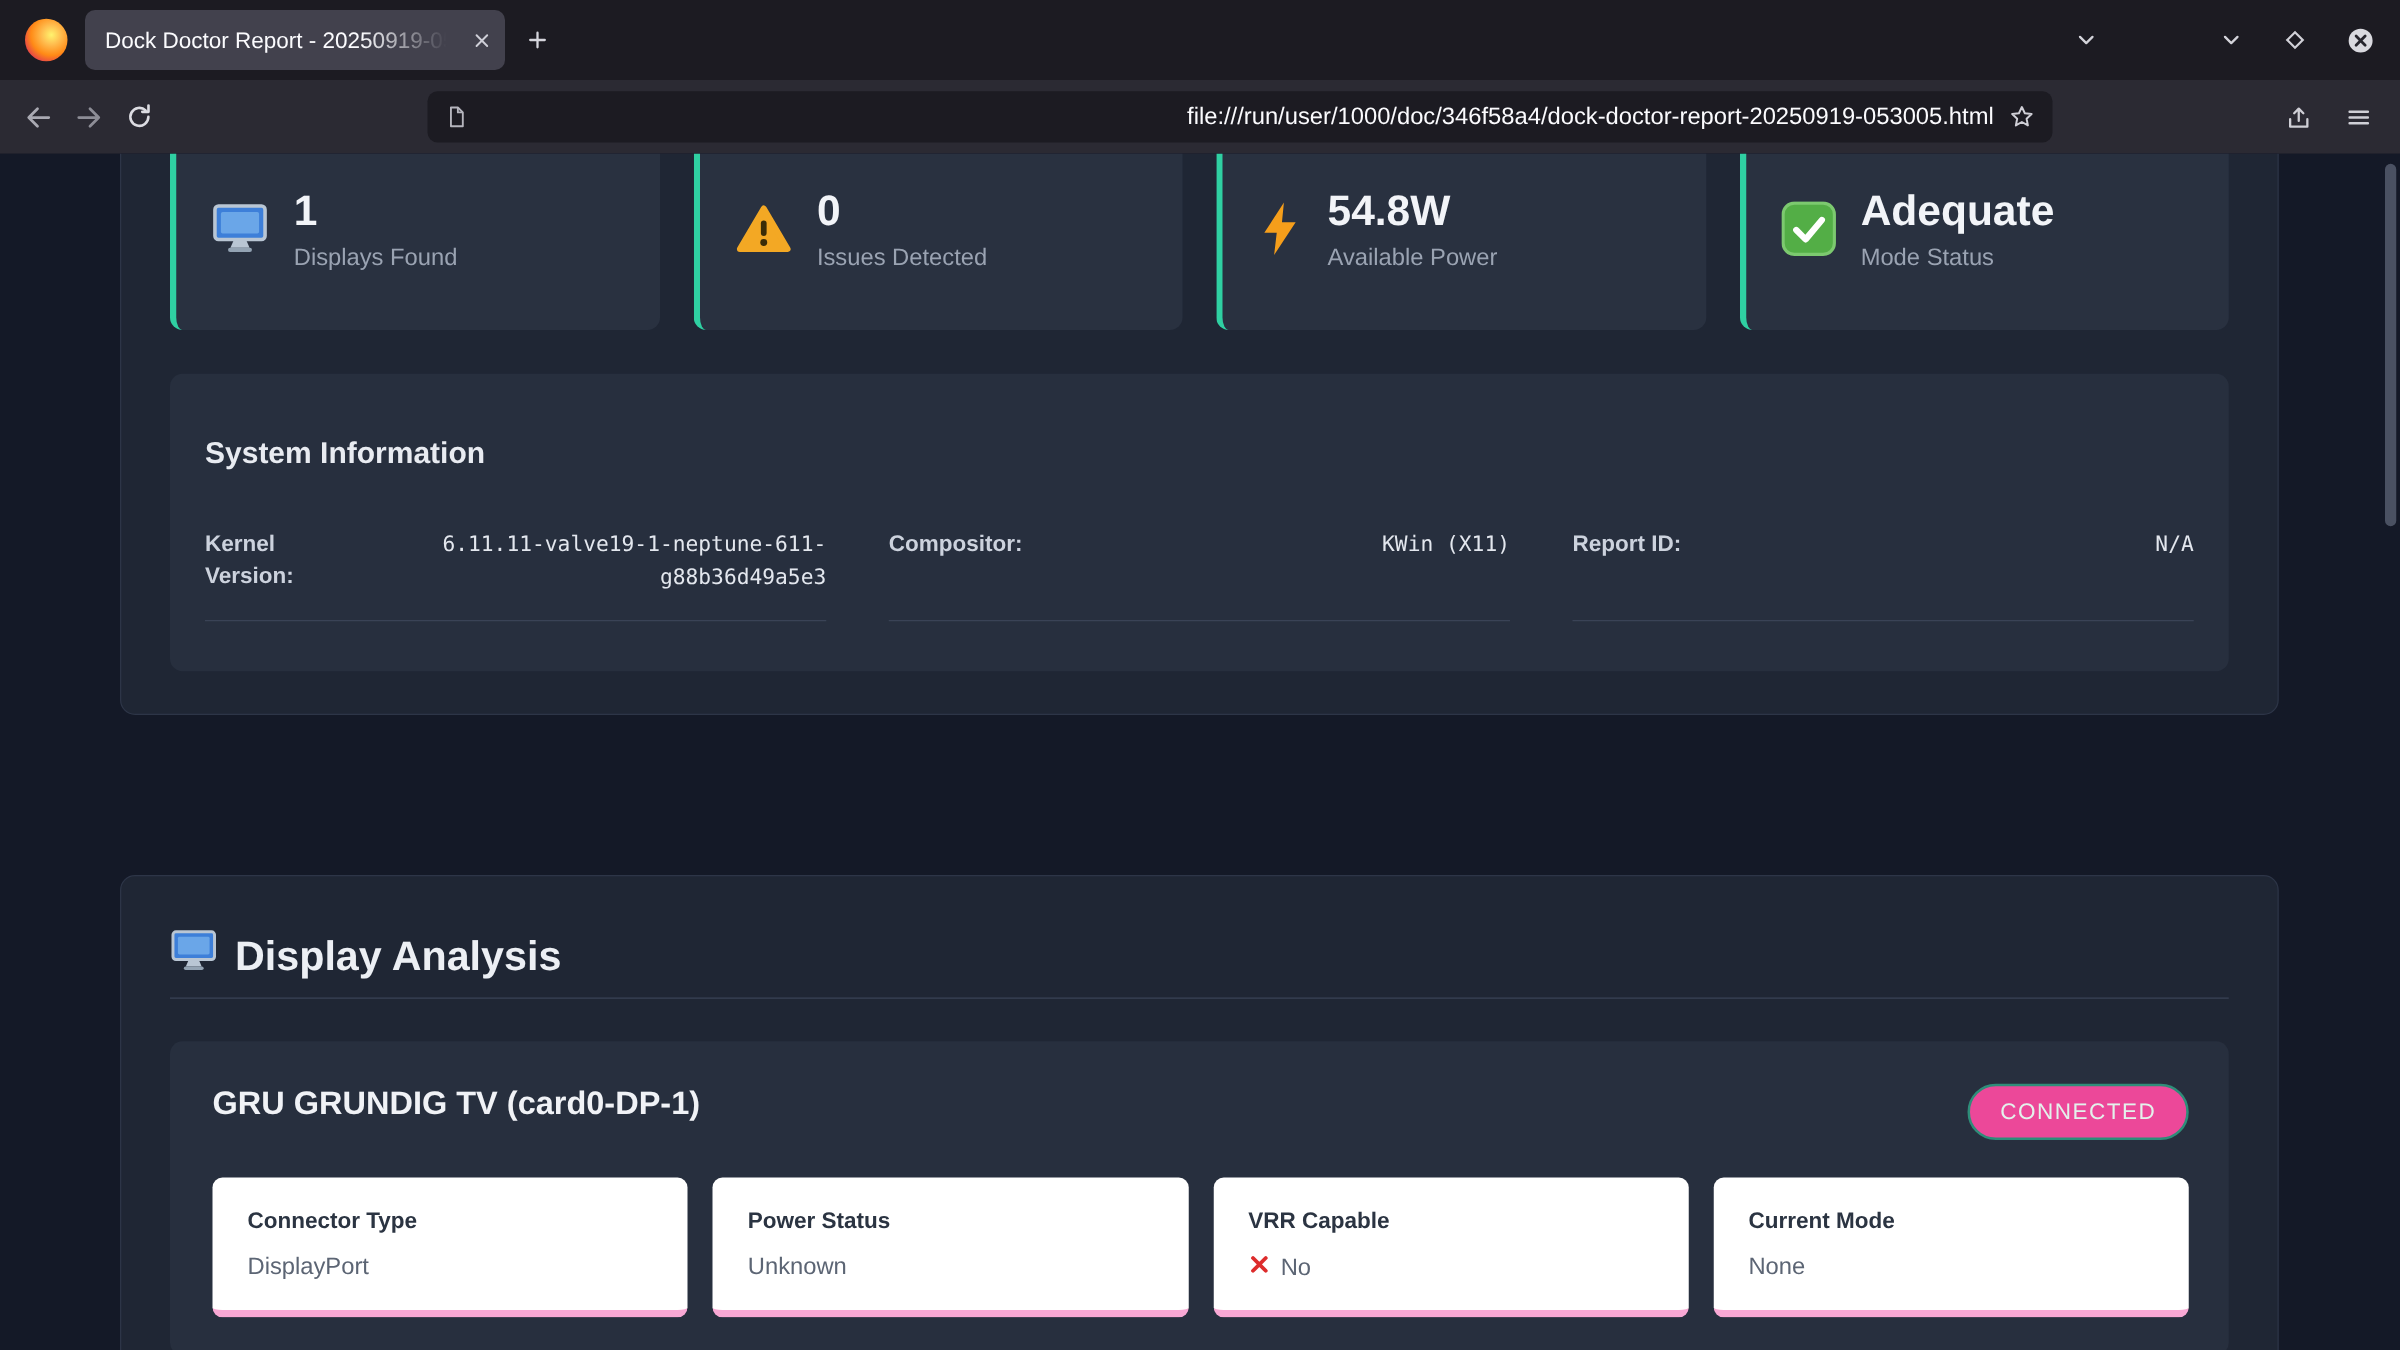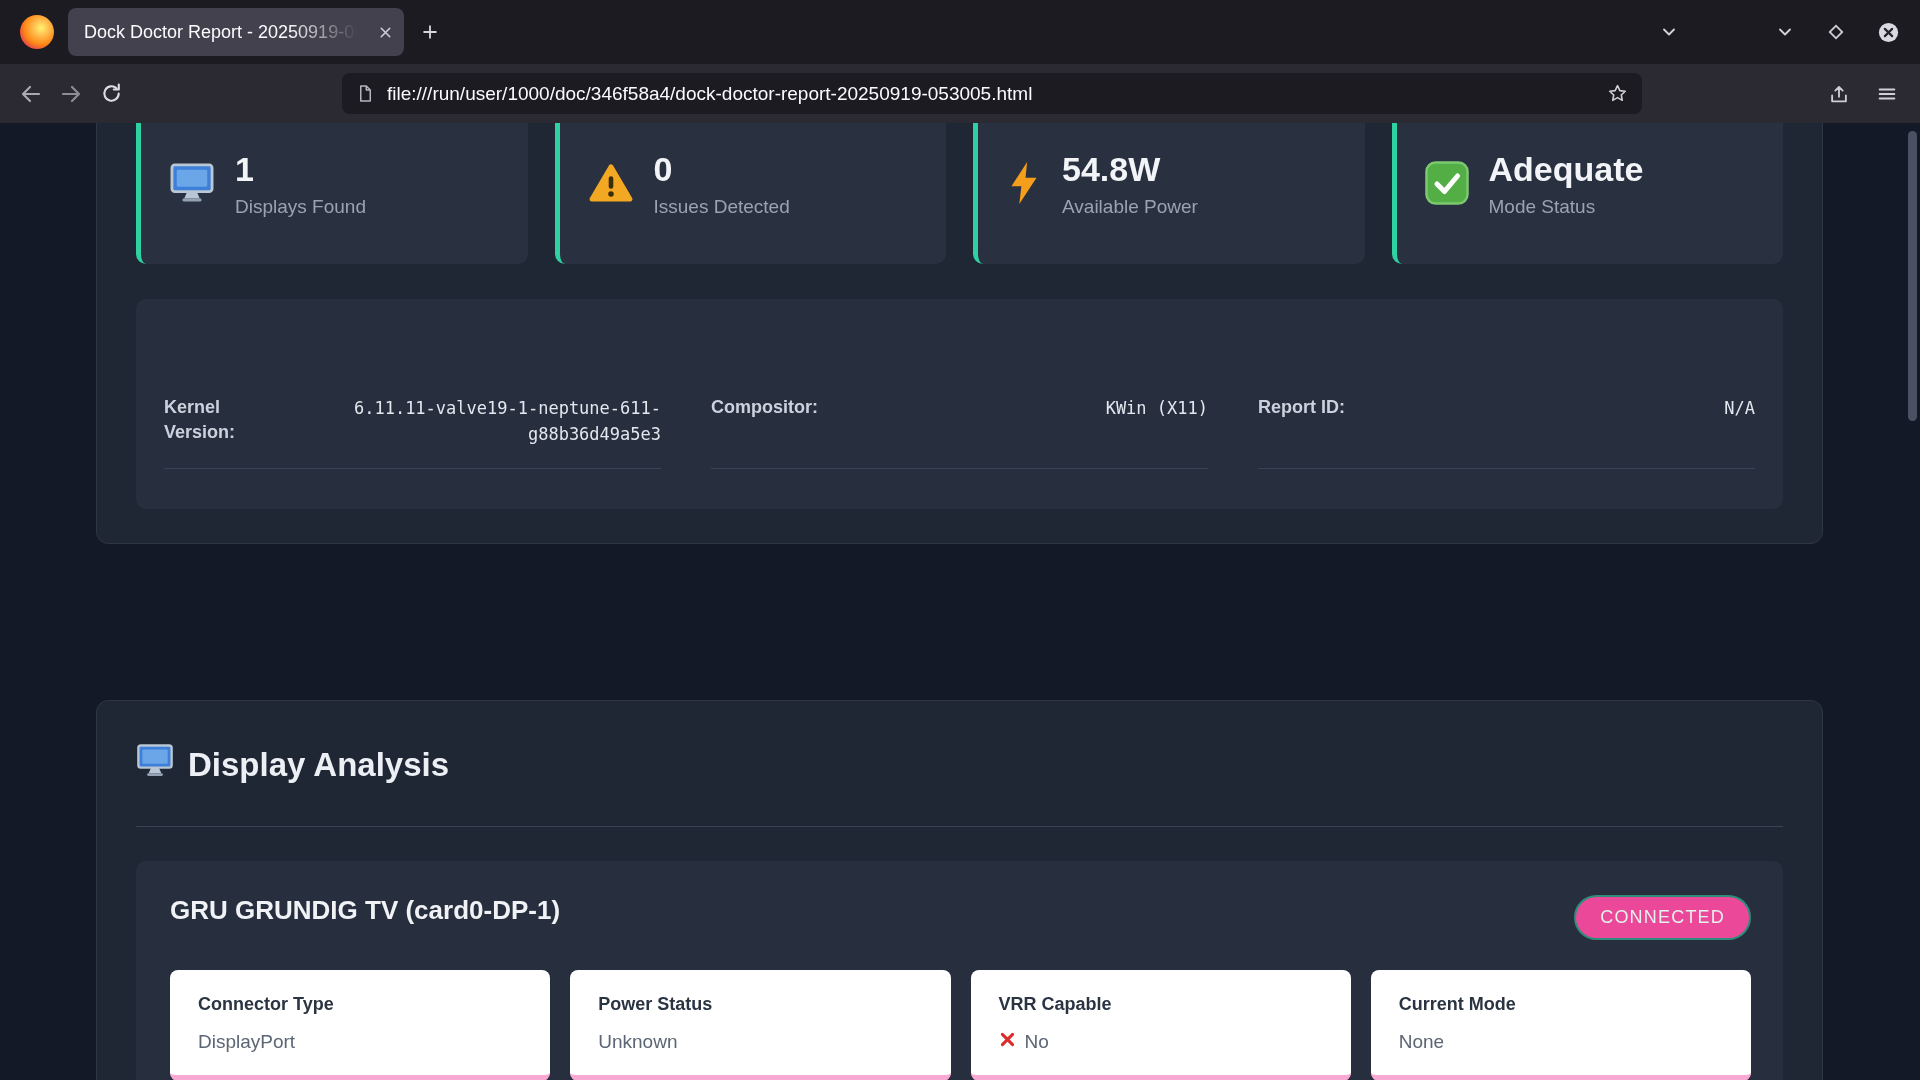--- a/index.html
+++ b/index.html
@@ -17,21 +17,21 @@
     -webkit-mask-image:linear-gradient(to right,#000 72%,transparent 96%);
     mask-image:linear-gradient(to right,#000 72%,transparent 96%); }
   .icon-btn { display:flex; align-items:center; justify-content:center; border-radius:6px; }
   .newtab { margin-left:16px; }
   .tabbar-right { margin-left:auto; display:flex; align-items:center; gap:30px; padding-right:6px; }
   .tablist-chevron { margin-right:66px; }
 
   .navbar { height:59px; background:#2b2a33; display:flex; align-items:center; padding:0 14px; }
   .nav-icon { width:34px; height:34px; display:flex; align-items:center; justify-content:center; border-radius:6px; margin-right:6px; }
   .urlbar { margin-left:208px; width:1300px; height:41px; background:#1c1b22; border-radius:8px;
-            display:flex; align-items:center; padding:0 14px; gap:12px; }
+            display:flex; align-items:center; padding:0 14px; gap:12px;text-align:right; }
   .url-text { flex:1; font-size:19px; color:#fbfbfe; white-space:nowrap; overflow:hidden; }
   .nav-right { margin-left:auto; display:flex; align-items:center; gap:26px; padding-right:8px; }
 
   
   .content { position:relative; width:1920px; height:957px; background:#141927; overflow:hidden; }
 
   .card-wrapper { position:absolute; left:96px; width:1727px; background:#1f2634;
                   border:1px solid #2d3547; border-radius:12px; }
   .wrapper-top { top:-60px; padding:36px 39px 34px; }
   .wrapper-display { top:577px; min-height:580px; padding:42px 39px 40px; }
@@ -47,21 +47,21 @@
   .system-title { font-size:24px; font-weight:700; color:#e8ebf1; }
   .info-grid { margin-top:46px; display:grid; grid-template-columns:repeat(3,1fr);
                column-gap:50px; row-gap:40px; }
   .info-field { display:flex; justify-content:space-between; align-items:flex-start; gap:24px;
                 border-bottom:1px solid #3a4356; padding-bottom:20px; }
   .info-label { font-weight:700; font-size:18px; color:#ccd2dd; line-height:1.4; }
   .info-value { font-family:"DejaVu Sans Mono", monospace; font-size:17px; color:#e3e7ee;
                 text-align:right; max-width:352px; line-height:1.55; }
 
   .section-header { display:flex; align-items:center; gap:14px; color:#eceff4; font-size:33px;
-                    font-weight:700; padding-bottom:40px; border-bottom:1px solid #3a4356; }
+                    font-weight:700; padding-bottom:12px; border-bottom:1px solid #3a4356; }
   .display-card { margin-top:34px; background:#272f3e; border-radius:10px; padding:34px 32px 30px 34px; }
   .display-header { display:flex; justify-content:space-between; align-items:flex-start;gap:42px; }
   .display-name { font-size:26px; font-weight:700; color:#f0f2f6; }
   .status-badge { border:2px solid #2e8d79; background:#ec4899; color:#e3f2ec; font-size:18px;
                   font-weight:400; letter-spacing:1.2px; padding:10px 24px; border-radius:999px; }
   .props-row { display:flex; gap:20px; margin-top:30px; }
   .prop-card { flex:1; background:#ffffff; border-radius:8px; border-bottom:6px solid #f9a8d4;
                padding:24px 28px 22px; }
   .prop-label { font-size:18px; font-weight:700; color:#2b3442; }
   .prop-value { margin-top:16px; font-size:19px; color:#5c6574; display:flex; align-items:center; gap:9px; }
@@ -218,20 +218,21 @@
         </span>
         <div class="stat-text">
           <div class="stat-value">Adequate</div>
           <div class="stat-label">Mode Status</div>
         </div>
       </div>
 
     </div>
 
     <div class="system-card">
+      <div class="system-title">System Information</div>
       <div class="info-grid">
         <div class="info-field">
           <span class="info-label">Kernel Version:</span>
           <span class="info-value">6.11.11-valve19-1-neptune-611-g88b36d49a5e3</span>
         </div>
         <div class="info-field">
           <span class="info-label">Compositor:</span>
           <span class="info-value">KWin (X11)</span>
         </div>
         <div class="info-field">

